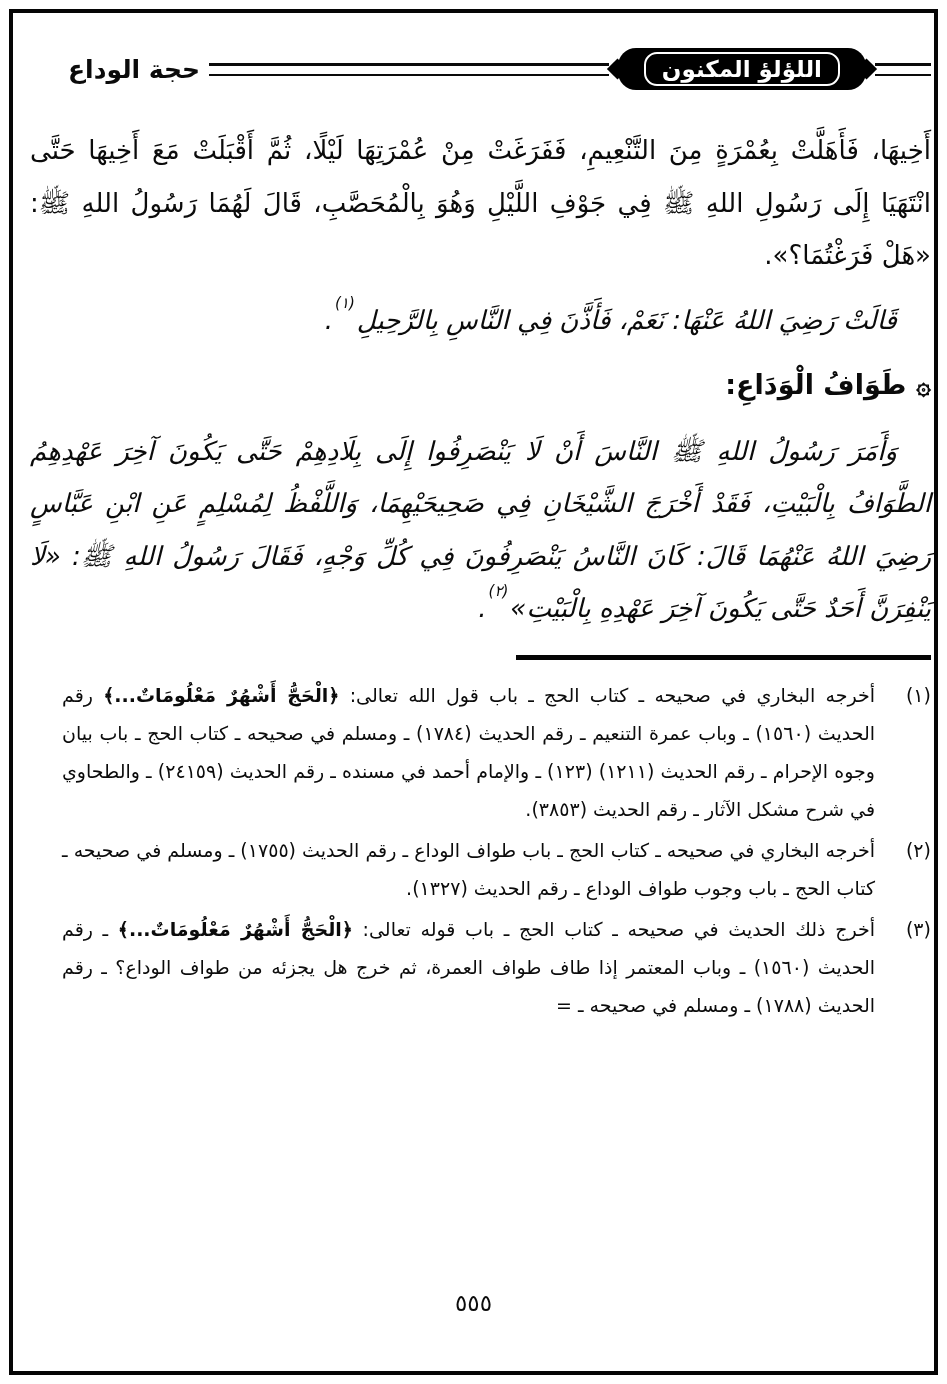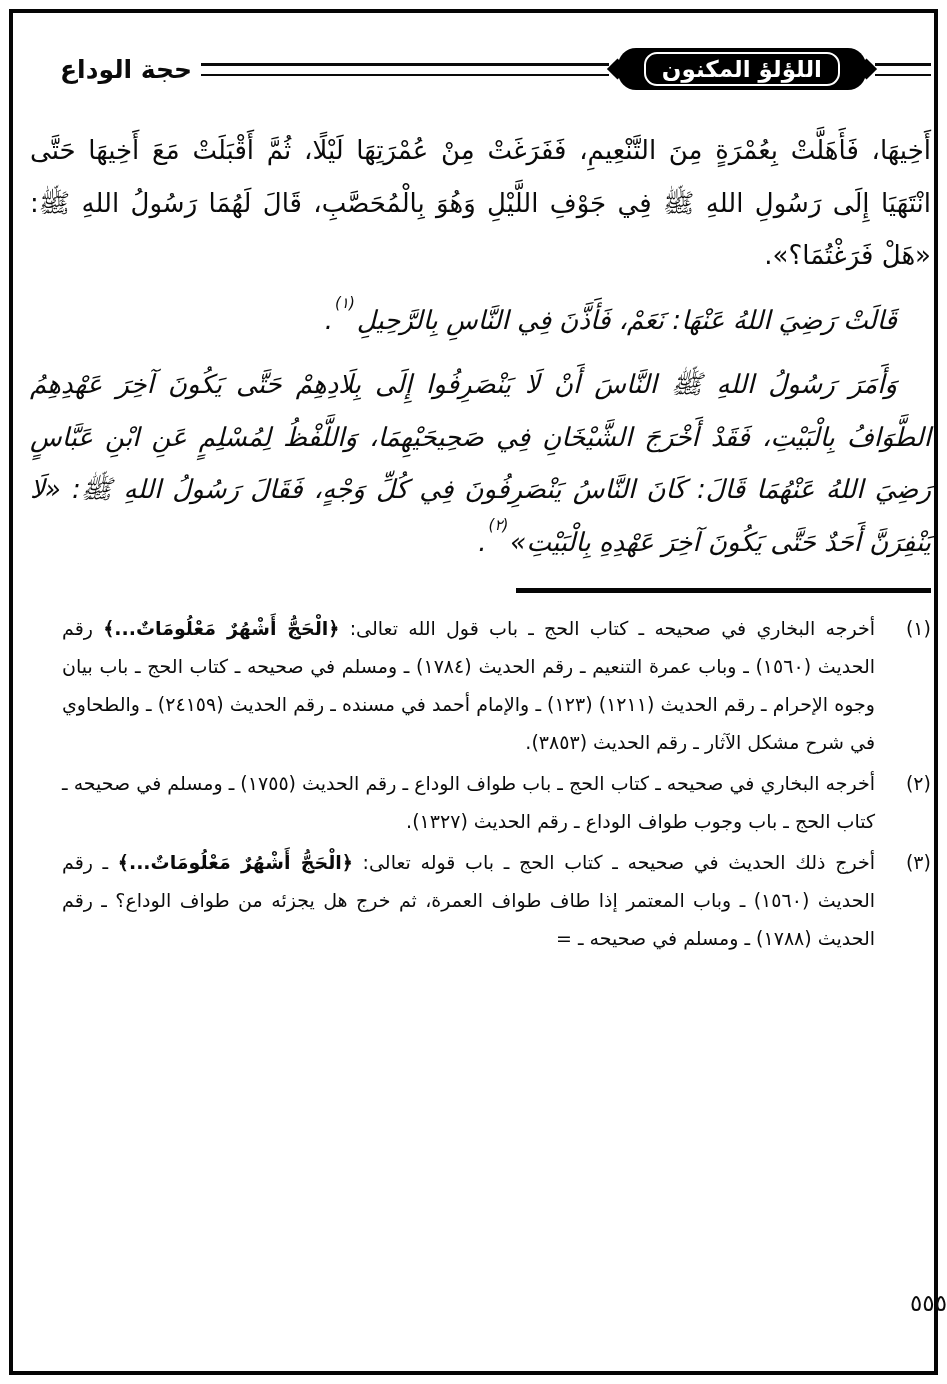--- a/index.html
+++ b/index.html
@@ -64,20 +64,21 @@
     padding: 2px 16px;
     font-size: 23px;
     font-weight: bold;
     text-align: right;
   }
   .chapter-title {
     font-size: 25px;
     font-weight: bold;
     white-space: nowrap;
     letter-spacing: 0.5px;
+    margin-left: 8px;
   }
   
   .body {
     margin: 34px 16px 0 30px;
     font-size: 26px;
     line-height: 2.02;
     text-align: justify;
   }
   .para { margin: 0 0 12px 0; }
   .para.indent { text-indent: 34px; font-style: italic; }
@@ -121,20 +122,21 @@
     flex: 1;
     text-align: justify;
   }
   .quran-quote { font-weight: bold; }
   
   .page-number {
     position: absolute;
     left: 0;
     right: 0;
     bottom: 68px;
+    text-align: center;
     font-size: 23px;
     letter-spacing: 4px;
   }
 </style>
 </head>
 <body>
 
 <div class="page">
   <div class="frame"></div>
 
@@ -146,20 +148,21 @@
     <div class="h-rule long"></div>
     <div class="chapter-title">حجة الوداع</div>
   </div>
 
   <div class="body">
 
     <p class="para"><span>أَخِيهَا، فَأَهَلَّتْ بِعُمْرَةٍ مِنَ التَّنْعِيمِ، فَفَرَغَتْ مِنْ عُمْرَتِهَا لَيْلًا، ثُمَّ أَقْبَلَتْ مَعَ أَخِيهَا حَتَّى انْتَهَيَا إِلَى رَسُولِ اللهِ ﷺ فِي جَوْفِ اللَّيْلِ وَهُوَ بِالْمُحَصَّبِ، قَالَ لَهُمَا رَسُولُ اللهِ ﷺ: «هَلْ فَرَغْتُمَا؟».</span></p>
 
     <p class="para indent"><span>قَالَتْ رَضِيَ اللهُ عَنْهَا: نَعَمْ، فَأَذَّنَ فِي النَّاسِ بِالرَّحِيلِ</span><sup class="fnref">(١)</sup><span>.</span></p>
 
+    <p class="section-heading"><span class="ornament">۞</span><span>طَوَافُ الْوَدَاعِ:</span></p>
 
     <p class="para indent"><span>وَأَمَرَ رَسُولُ اللهِ ﷺ النَّاسَ أَنْ لَا يَنْصَرِفُوا إِلَى بِلَادِهِمْ حَتَّى يَكُونَ آخِرَ عَهْدِهِمُ الطَّوَافُ بِالْبَيْتِ، فَقَدْ أَخْرَجَ الشَّيْخَانِ فِي صَحِيحَيْهِمَا، وَاللَّفْظُ لِمُسْلِمٍ عَنِ ابْنِ عَبَّاسٍ رَضِيَ اللهُ عَنْهُمَا قَالَ: كَانَ النَّاسُ يَنْصَرِفُونَ فِي كُلِّ وَجْهٍ، فَقَالَ رَسُولُ اللهِ ﷺ: «لَا يَنْفِرَنَّ أَحَدٌ حَتَّى يَكُونَ آخِرَ عَهْدِهِ بِالْبَيْتِ»</span><sup class="fnref">(٢)</sup><span>.</span></p>
 
 
   </div>
 
   <div class="footnotes">
     <div class="fn-sep"></div>
 
     <div class="footnote">

